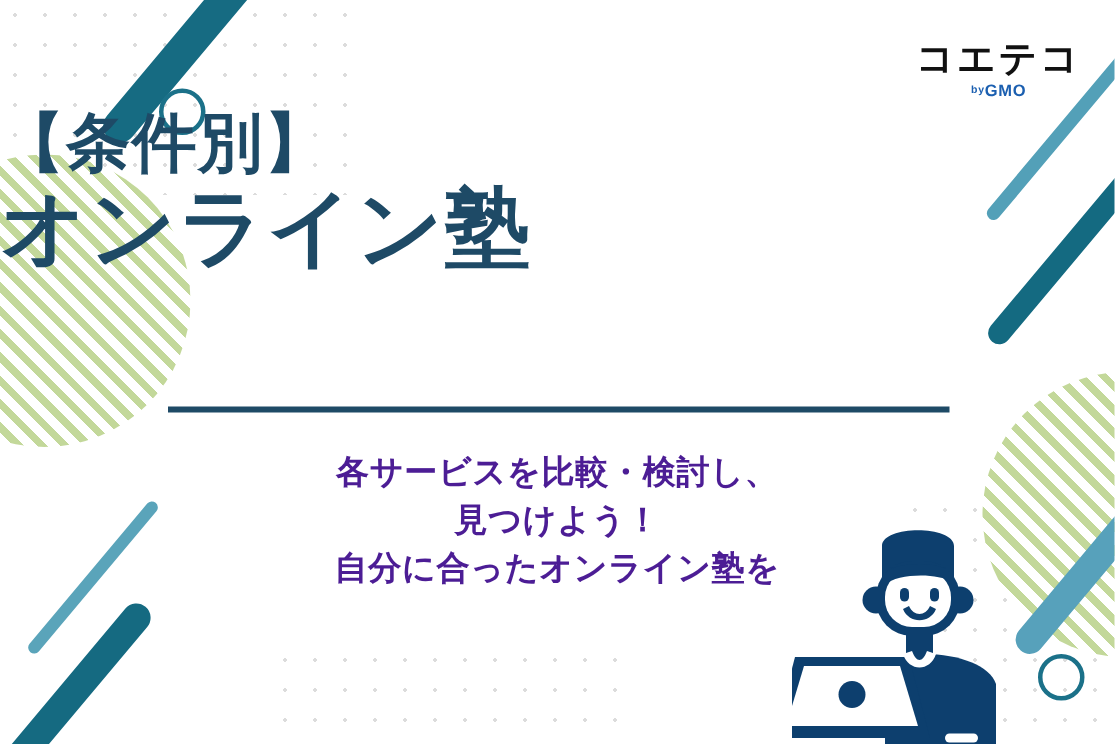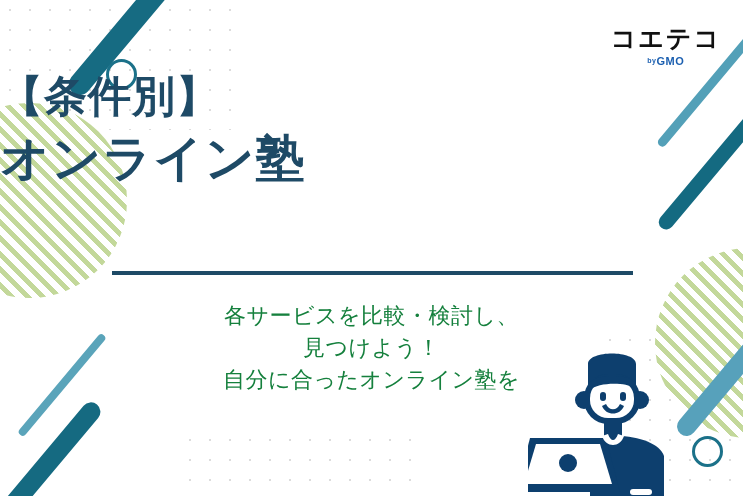--- a/index.html
+++ b/index.html
@@ -84,32 +84,32 @@
   
   #title-block{
     position:absolute;left:0;top:74px;width:743px;text-align:left;
     color:#1e4a66;
     font-family:"DejaVu Sans","Liberation Sans",sans-serif;
     font-weight:bold;line-height:1.06;
     letter-spacing:1px;
   }
   #title-line-1{font-size:43px;}
   #title-line-2{font-size:49px;margin-top:2px;}
-  #title-line-3{font-size:49px;margin-top:13px;}
+  #title-line-3{font-size:57px;margin-top:2px;}
 
   
   #divider{
     position:absolute;left:112px;top:271px;width:521px;height:4px;
     background:#1e4a66;
   }
 
   
   #subtitle{
     position:absolute;left:0;top:300px;width:743px;text-align:center;
-    color:#15803d;font-weight:normal;font-size:22px;line-height:1.45;
+    color:#4c1d95;font-weight:bold;font-size:22px;line-height:1.45;
     letter-spacing:.5px;
     font-family:"DejaVu Sans","Liberation Sans",sans-serif;
   }
 
   
   #person{position:absolute;left:528px;top:352px;width:170px;height:146px;}
 </style>
 </head>
 <body>
 

